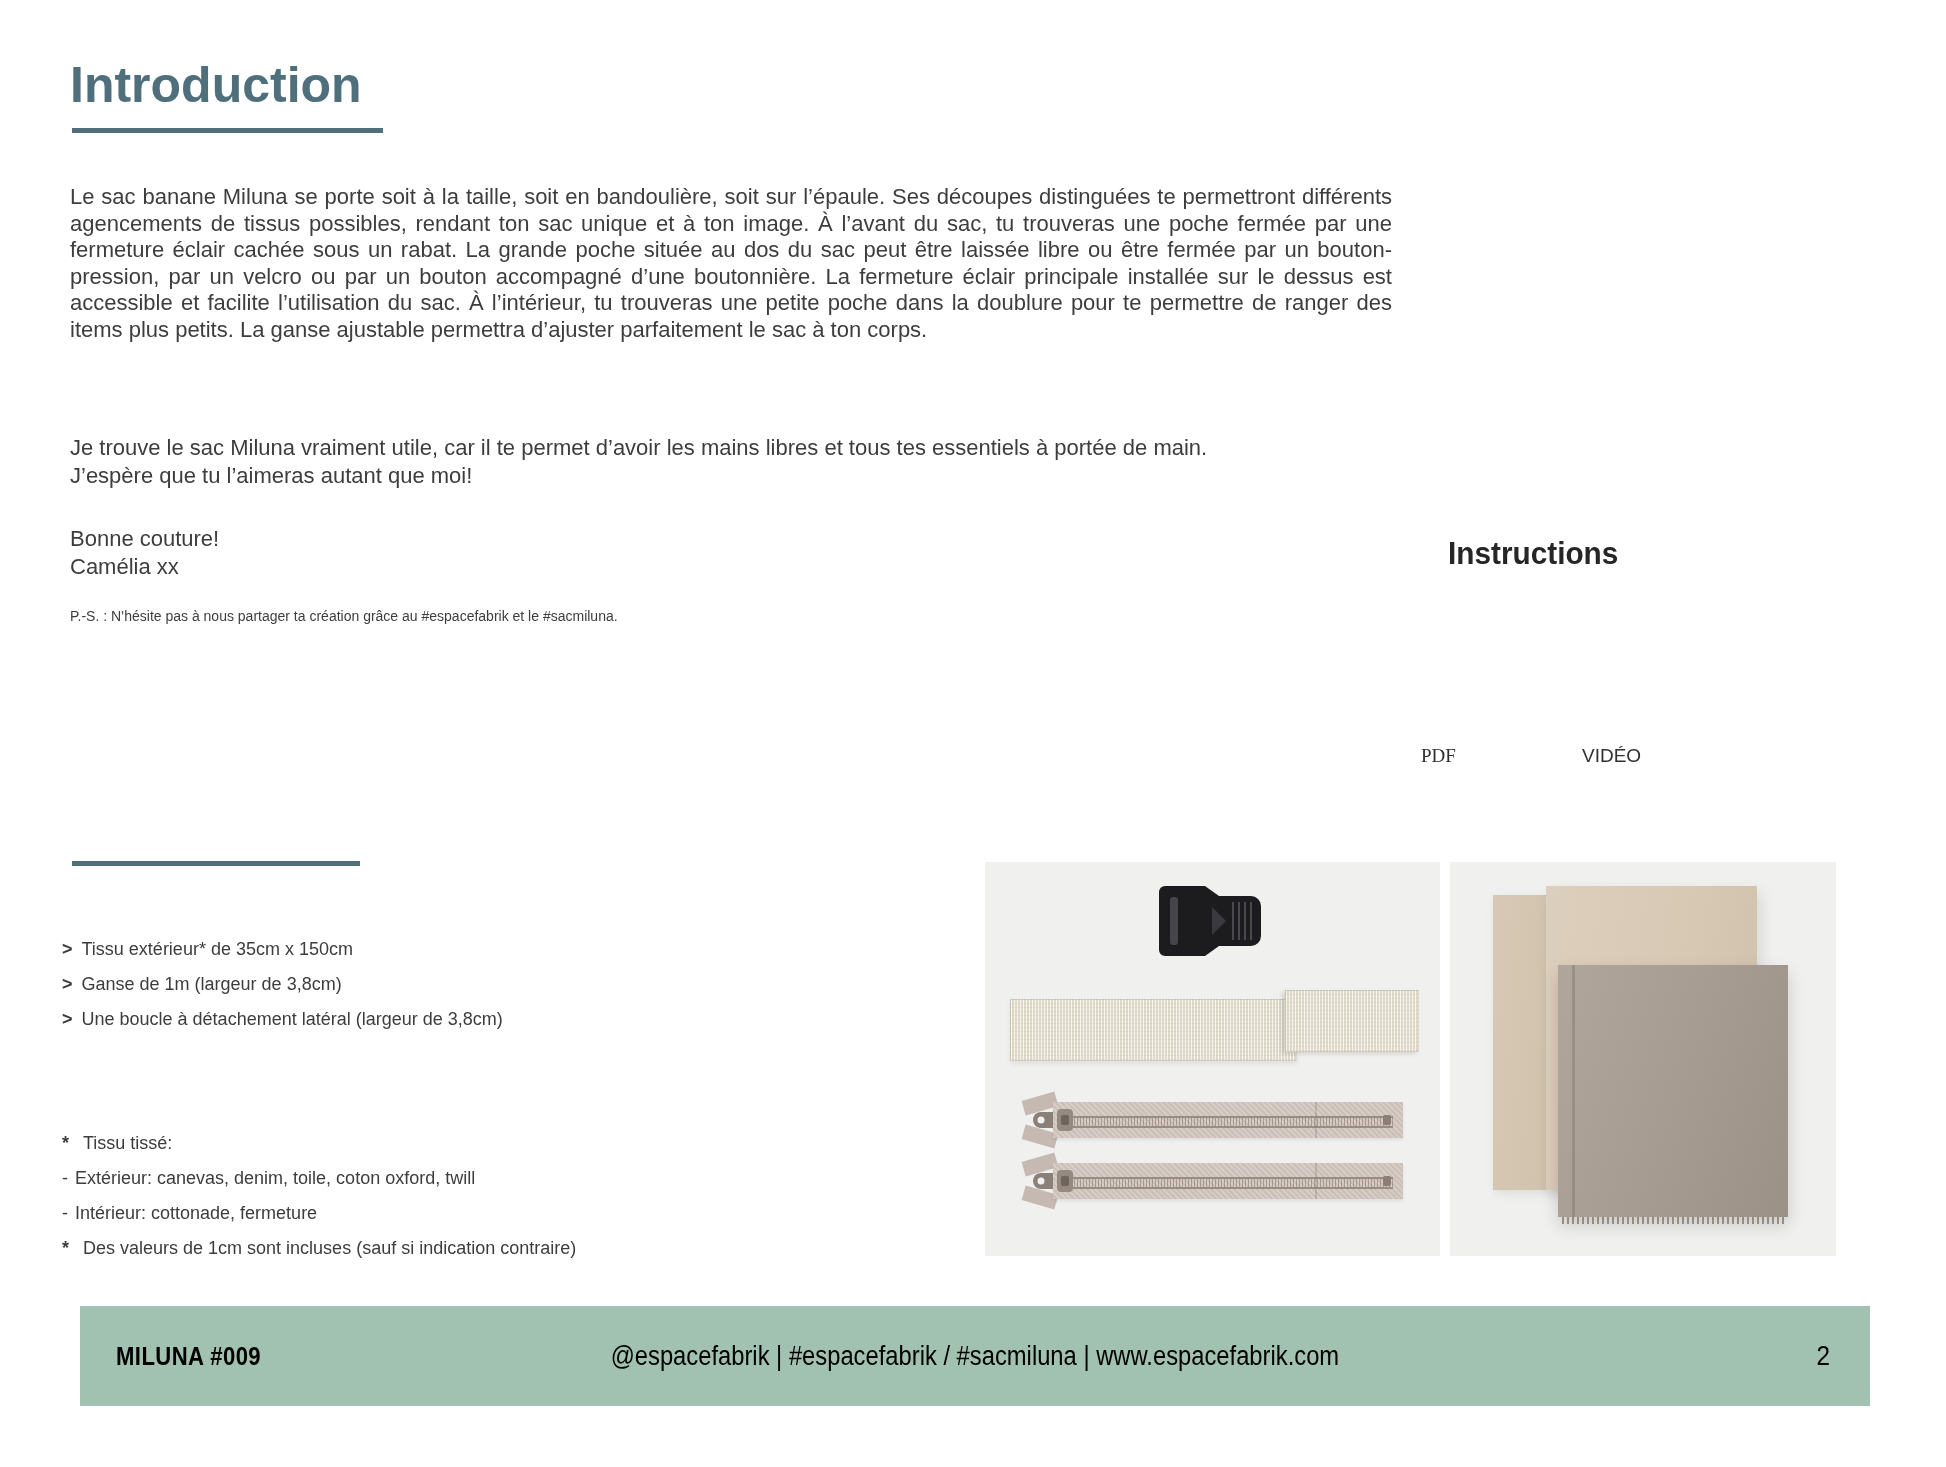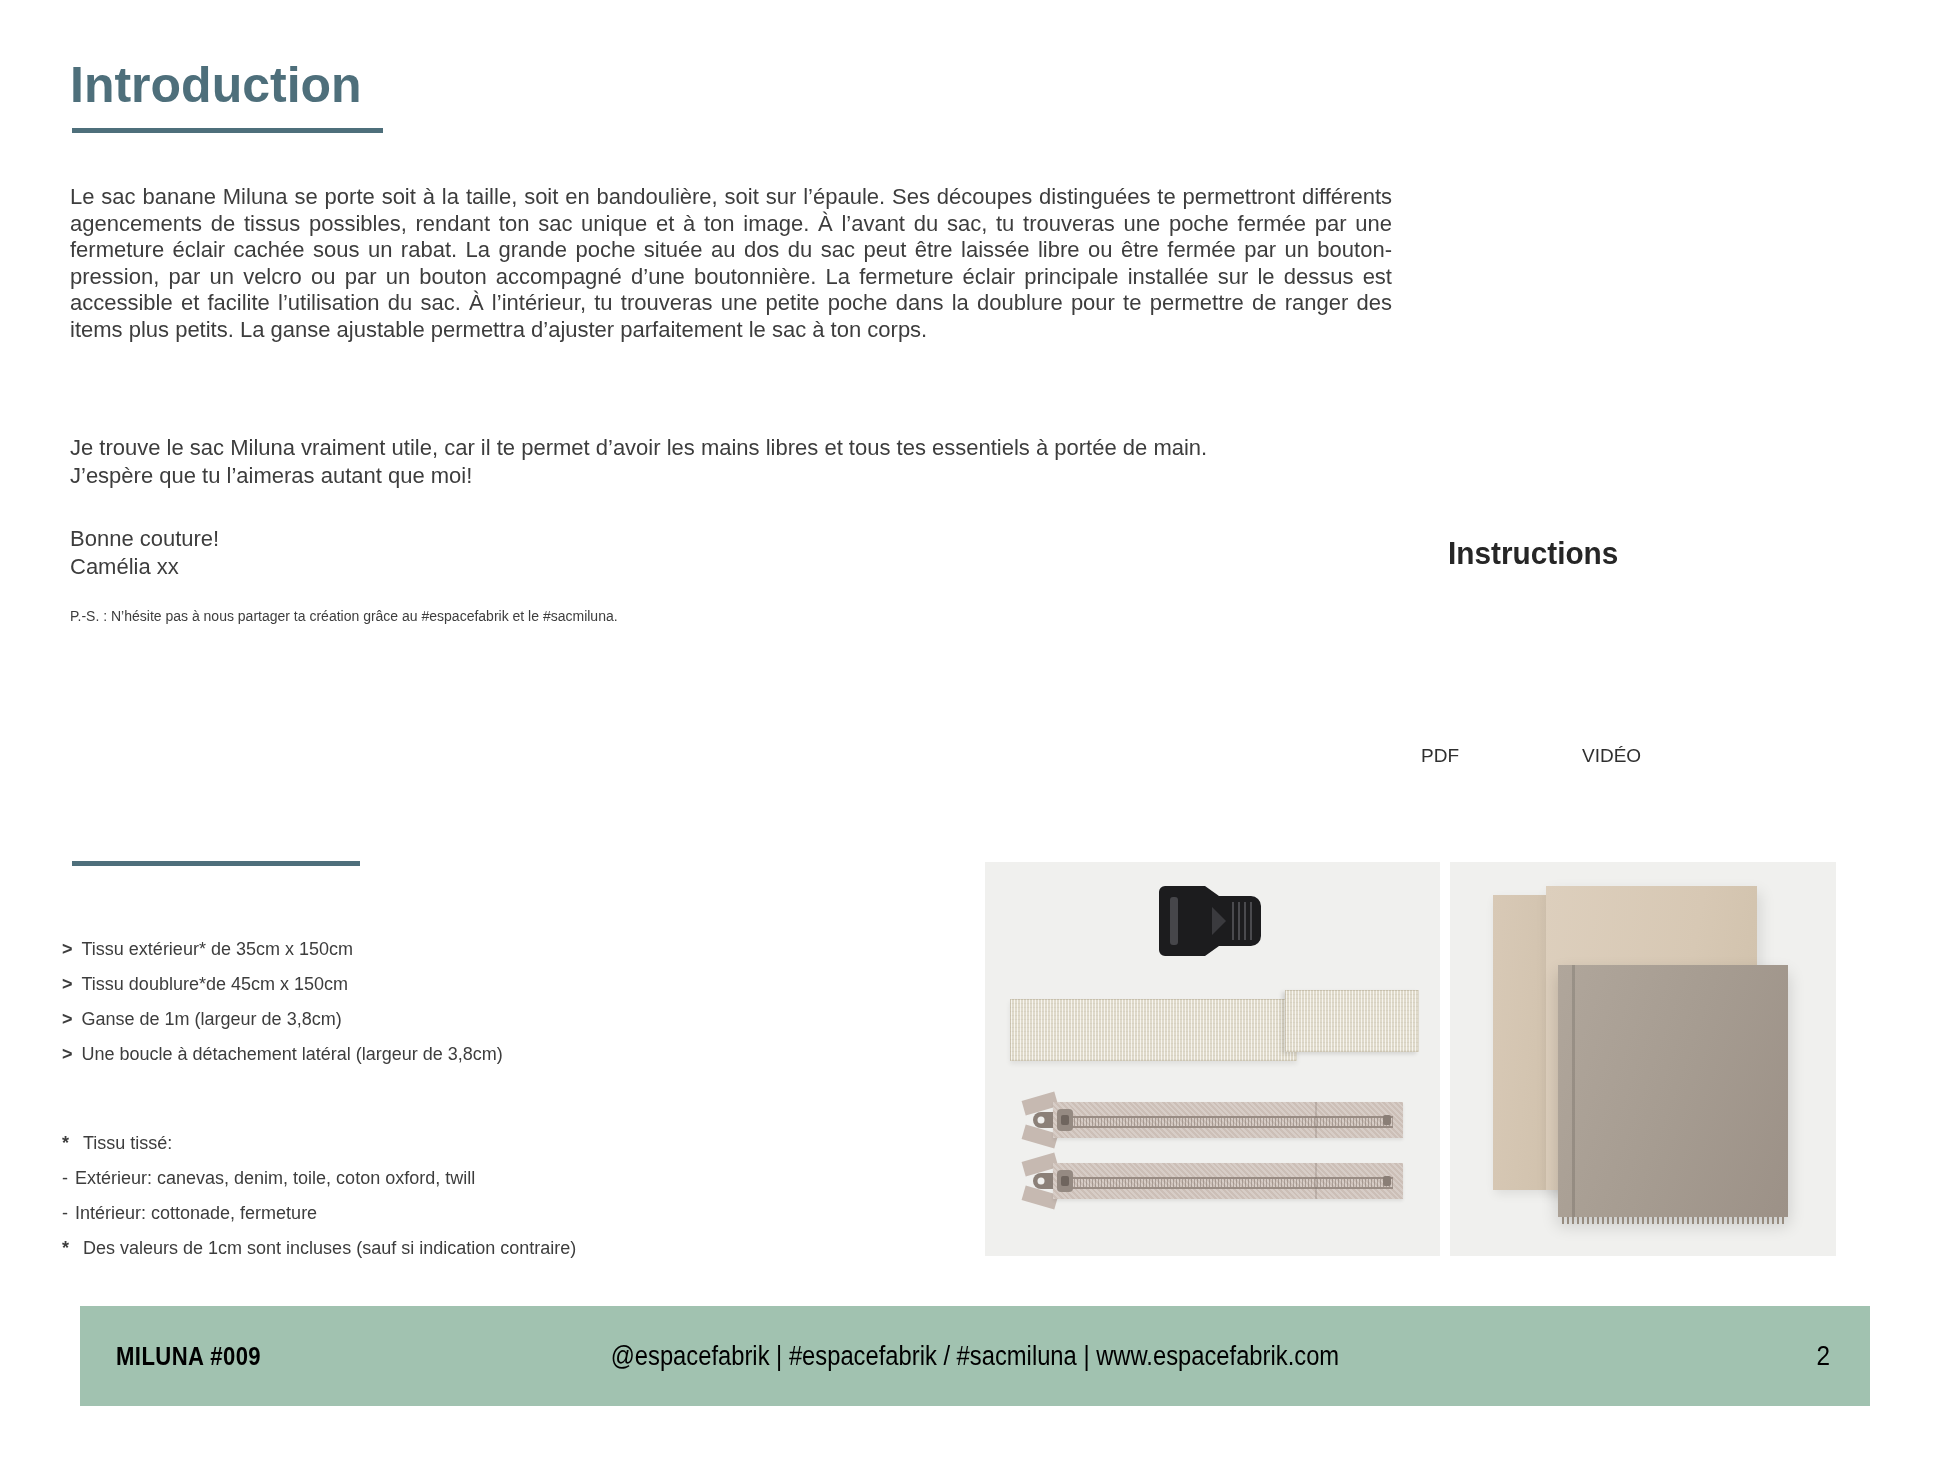--- a/index.html
+++ b/index.html
@@ -19,21 +19,21 @@
   
   #intro-para { position:absolute; left:70px; top:162px; width:1322px; font-size:22px; line-height:26.5px; text-align:justify; }
   #intro-para2 { position:absolute; left:70px; top:434px; font-size:22px; line-height:28px; white-space:nowrap; }
   #signoff { position:absolute; left:70px; top:525px; font-size:22px; line-height:28px; }
   #ps { position:absolute; left:70px; top:608px; font-size:14px; }
 
   
   #instructions-h { position:absolute; left:1448px; top:536px; font-size:31px; font-weight:700; color:#262626;
                     transform:scaleX(.96); transform-origin:left center; }
   .mini-link { position:absolute; top:745px; font-size:19px; color:#2f2f2f; cursor:pointer; }
-  #pdf-link { left:1421px; }
+  #pdf-link { left:1421px;font-family:Liberation Serif, serif; }
   #video-link { left:1582px; }
 
   
   .list { position:absolute; left:62px; font-size:18px; }
   #supplies { top:934px; }
   #notes { top:1128px; }
   .li { height:35px; line-height:30px; }
   .li .b { font-weight:700; margin-right:9px; }
   .li.n-star .b { font-weight:700; margin-right:14px; }
   .li.n-dash .b { font-weight:400; margin-right:7px; }
@@ -109,21 +109,20 @@
   <div id="ps">P.-S. : N’hésite pas à nous partager ta création grâce au #espacefabrik et le #sacmiluna.</div>
 
   <div id="instructions-h">Instructions</div>
   <div class="mini-link" id="pdf-link">PDF</div>
   <div class="mini-link" id="video-link">VIDÉO</div>
 
   <div class="h1-rule" id="fourn-rule"></div>
 
   <div class="list" id="supplies">
     <div class="li"><span class="b">&gt;</span><span>Tissu extérieur* de 35cm x 150cm</span></div>
-    <div class="li"><span class="b">&gt;</span><span>Tissu doublure*de 45cm x 150cm</span></div>
     <div class="li"><span class="b">&gt;</span><span>Ganse de 1m (largeur de 3,8cm)</span></div>
     <div class="li"><span class="b">&gt;</span><span>Une boucle à détachement latéral (largeur de 3,8cm)</span></div>
   </div>
 
   <div class="list" id="notes">
     <div class="li n-star"><span class="b">*</span><span>Tissu tissé:</span></div>
     <div class="li n-dash"><span class="b">-</span><span>Extérieur: canevas, denim, toile, coton oxford, twill</span></div>
     <div class="li n-dash"><span class="b">-</span><span>Intérieur: cottonade, fermeture</span></div>
     <div class="li n-star"><span class="b">*</span><span>Des valeurs de 1cm sont incluses (sauf si indication contraire)</span></div>
   </div>

